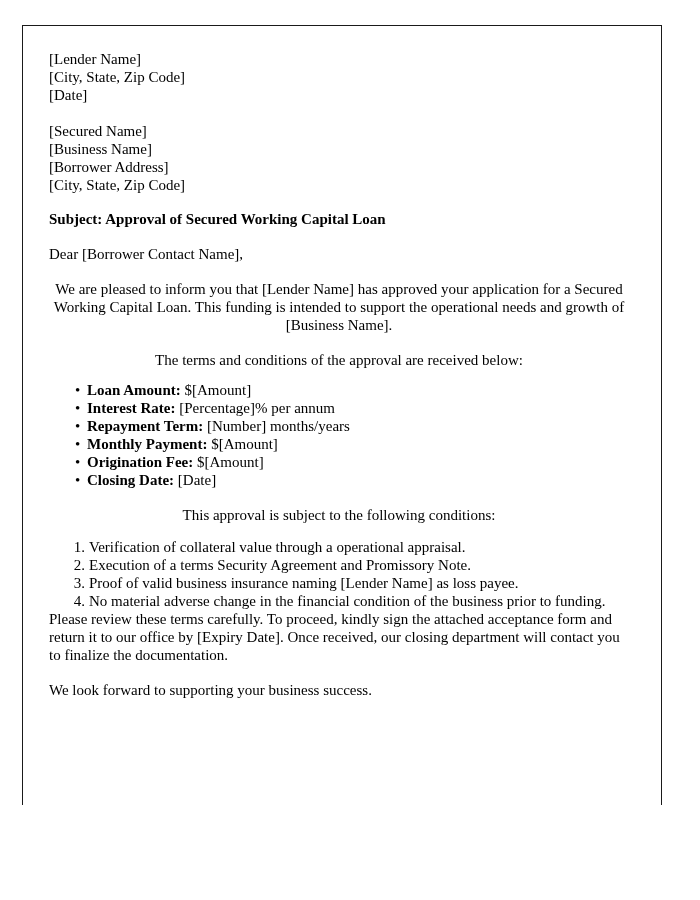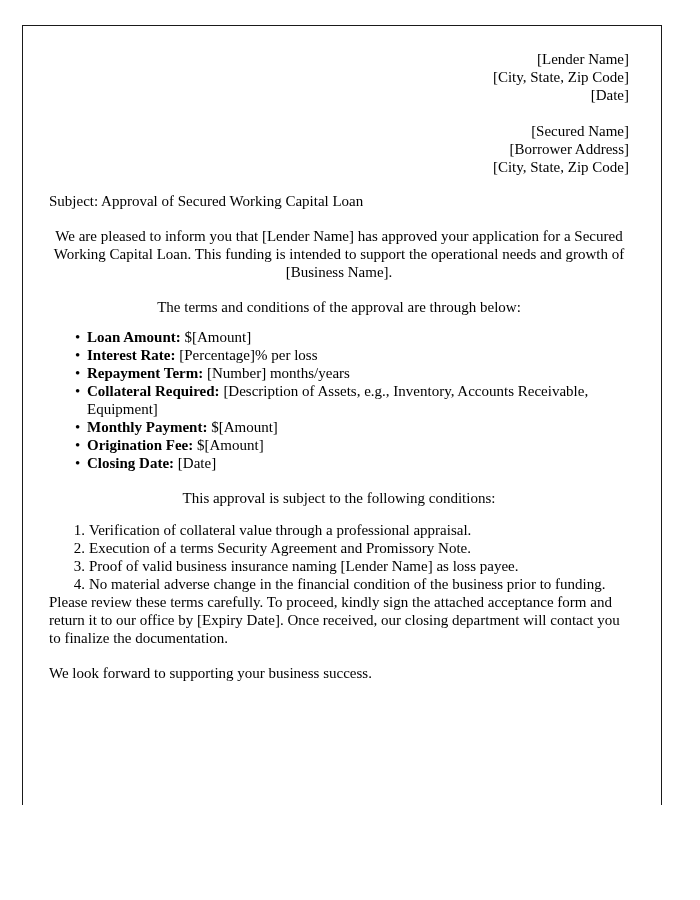--- a/index.html
+++ b/index.html
@@ -34,32 +34,31 @@
     position: absolute;
     left: 26px;
     top: 24px;
     width: 580px;
     font-size: 15px;
     line-height: 18px;
   }
 
   .addr-block {
     margin: 0 0 0 0;
-    text-align: right;
   }
   .addr-line {
     display: block;
     white-space: nowrap;
   }
   .block-gap {
     height: 18px;
   }
 
   .subject {
-    font-weight: normal;
+    font-weight: bold;
     margin: 16px 0 0 0;
     line-height: 18px;
   }
 
   .salutation {
     margin: 17px 0 0 0;
     line-height: 18px;
   }
 
   .para {
@@ -131,45 +130,46 @@
     <div class="addr-block">
       <span class="addr-line">[Lender Name]</span>
       <span class="addr-line">[City, State, Zip Code]</span>
       <span class="addr-line">[Date]</span>
     </div>
 
     <div class="block-gap"></div>
 
     <div class="addr-block">
       <span class="addr-line">[Secured Name]</span>
+      <span class="addr-line">[Business Name]</span>
       <span class="addr-line">[Borrower Address]</span>
       <span class="addr-line">[City, State, Zip Code]</span>
     </div>
 
     <div class="subject">Subject: Approval of Secured Working Capital Loan</div>
 
+    <div class="salutation">Dear [Borrower Contact Name],</div>
 
     <div class="para">We are pleased to inform you that [Lender Name] has approved your application for a Secured Working Capital Loan. This funding is intended to support the operational needs and growth of [Business Name].</div>
 
-    <div class="para">The terms and conditions of the approval are through below:</div>
+    <div class="para">The terms and conditions of the approval are received below:</div>
 
     <ul class="terms">
       <li><span class="term-label">Loan Amount:</span> <span>$[Amount]</span></li>
-      <li><span class="term-label">Interest Rate:</span> <span>[Percentage]% per loss</span></li>
+      <li><span class="term-label">Interest Rate:</span> <span>[Percentage]% per annum</span></li>
       <li><span class="term-label">Repayment Term:</span> <span>[Number] months/years</span></li>
-      <li><span class="term-label">Collateral Required:</span> <span>[Description of Assets, e.g., Inventory, Accounts Receivable, Equipment]</span></li>
       <li><span class="term-label">Monthly Payment:</span> <span>$[Amount]</span></li>
       <li><span class="term-label">Origination Fee:</span> <span>$[Amount]</span></li>
       <li><span class="term-label">Closing Date:</span> <span>[Date]</span></li>
     </ul>
 
     <div class="para">This approval is subject to the following conditions:</div>
 
     <ol class="conditions">
-      <li>Verification of collateral value through a professional appraisal.</li>
+      <li>Verification of collateral value through a operational appraisal.</li>
       <li>Execution of a terms Security Agreement and Promissory Note.</li>
       <li>Proof of valid business insurance naming [Lender Name] as loss payee.</li>
       <li>No material adverse change in the financial condition of the business prior to funding.</li>
     </ol>
 
     <div class="p-close">Please review these terms carefully. To proceed, kindly sign the attached acceptance form and return it to our office by [Expiry Date]. Once received, our closing department will contact you to finalize the documentation.</div>
 
     <div class="p-final">We look forward to supporting your business success.</div>
 
   </div>

